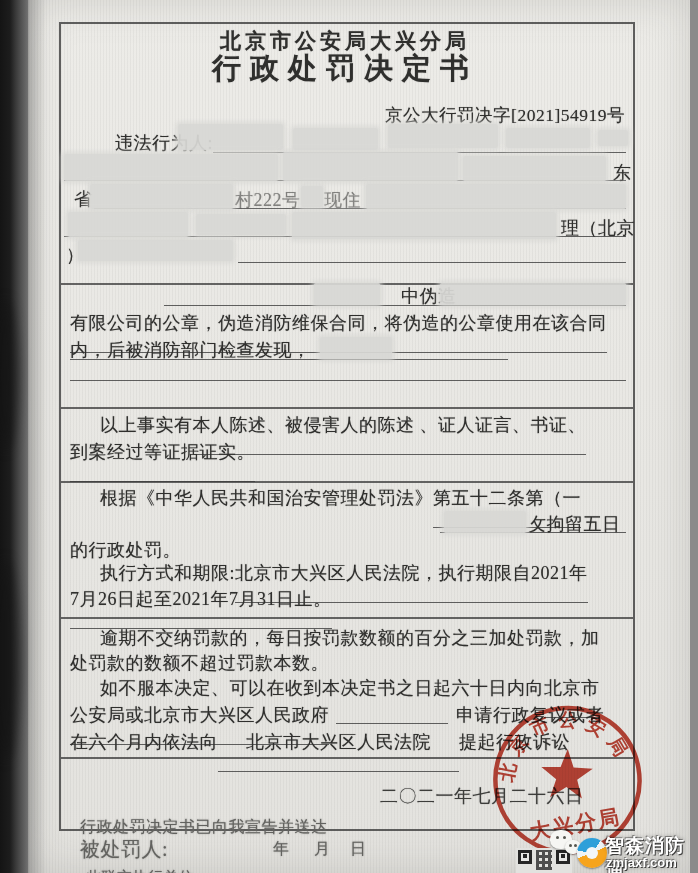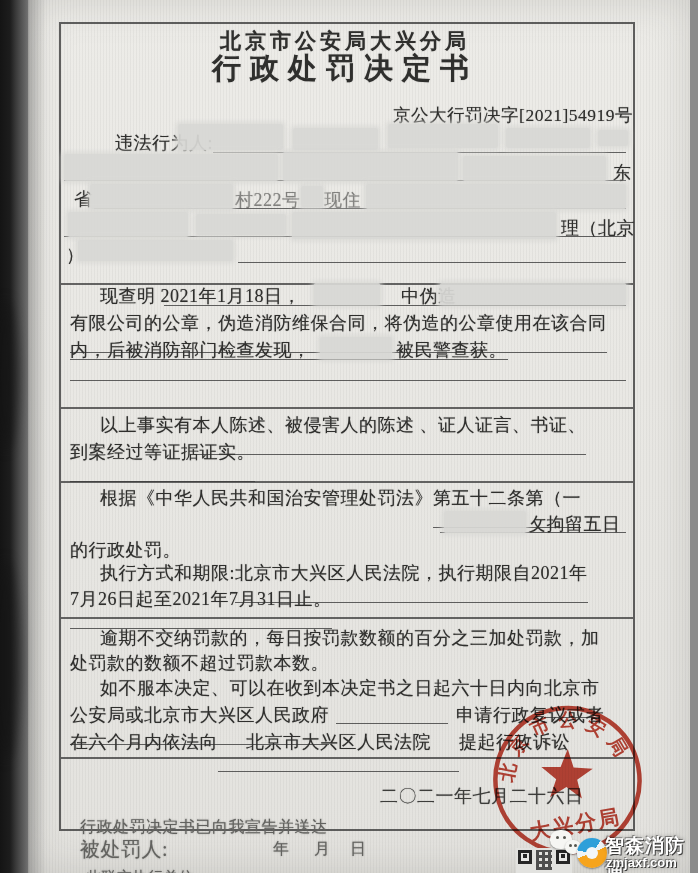--- a/index.html
+++ b/index.html
@@ -14,21 +14,21 @@
   .paper::after{content:"";position:absolute;inset:0;pointer-events:none;
          background:repeating-linear-gradient(90deg,rgba(110,110,108,.07) 0 1px,rgba(255,255,255,0) 1px 3px);}
   .formbox{position:absolute;left:31px;top:22px;width:572px;height:805px;
          border:2px solid rgba(55,55,55,.78);z-index:1;}
   .divider{position:absolute;left:0;width:100%;border-top:2px solid rgba(55,55,55,.75);}
   .ln{position:absolute;white-space:nowrap;font-size:18px;line-height:22px;color:#2f2f2d;
       text-shadow:0 0 1px rgba(70,70,70,.55);letter-spacing:.5px;z-index:2;}
   .big{font-size:21px;font-weight:bold;letter-spacing:4px;}
   .title{font-size:29px;font-weight:bold;letter-spacing:9px;}
   .ctr{left:31px;width:572px;text-align:center;}
-  .rt{left:31px;width:566px;text-align:right;margin-left:8px;}
+  .rt{left:31px;width:566px;text-align:right;}
   .u{border-bottom:1.6px solid rgba(60,60,60,.8);padding-bottom:19px;}
   .uline{position:absolute;border-bottom:1.6px solid rgba(60,60,60,.8);z-index:1;}
   .faded{color:#62625f;text-shadow:0 0 1.5px rgba(110,110,108,.8);margin-top:28px;}
   .frag{opacity:.55;}
   .redact{position:absolute;background:#d8d8d5;opacity:.93;border-radius:2px;z-index:3;
           box-shadow:0 0 5px 2px rgba(216,216,213,.95);}
   .seal{position:absolute;left:455px;top:698px;width:170px;height:170px;z-index:4;
         mix-blend-mode:multiply;opacity:.93;filter:blur(.3px);}
   .wm{position:absolute;z-index:7;}
   .brand{font-family:"Liberation Sans","DejaVu Sans",sans-serif;font-weight:bold;color:#fff;
@@ -92,28 +92,26 @@
     <div class="redact" style="left:435px;top:156px;width:143px;height:25px"></div>
     <div class="redact" style="left:62px;top:184px;width:143px;height:25px"></div>
     <div class="redact" style="left:273px;top:186px;width:22px;height:21px"></div>
     <div class="redact" style="left:338px;top:184px;width:260px;height:25px"></div>
     <div class="redact" style="left:40px;top:212px;width:120px;height:25px"></div>
     <div class="redact" style="left:168px;top:214px;width:90px;height:21px"></div>
     <div class="redact" style="left:264px;top:212px;width:264px;height:27px"></div>
     <div class="redact" style="left:50px;top:240px;width:155px;height:21px"></div>
 
     <div class="uline" style="left:136px;top:285px;width:462px;height:20px"></div>
-    <div class="ln" style="left:72px;top:285px">现查明 2021年1月18日，</div>
     <div class="ln" style="left:373px;top:285px">中伪造</div>
     <div class="redact" style="left:286px;top:283px;width:66px;height:22px"></div>
     <div class="redact" style="left:412px;top:283px;width:186px;height:22px"></div>
     <div class="ln" style="left:42px;top:312px"><span class="u">有限公司的公章，伪造消防维保合同，将伪造的公章使用在该合同</span></div>
     <div class="uline" style="left:42px;top:339px;width:438px;height:20px"></div>
     <div class="ln" style="left:42px;top:339px">内，后被消防部门检查发现，</div>
-    <div class="ln" style="left:368px;top:339px">被民警查获。</div>
     <div class="redact" style="left:292px;top:337px;width:72px;height:22px"></div>
     <div class="uline" style="left:42px;top:360px;width:556px;height:20px"></div>
 
     <div class="ln" style="left:72px;top:414px"><span>以上事实有</span><span class="u">本人陈述、被侵害人的陈述 、证人证言、书证、</span></div>
     <div class="ln" style="left:42px;top:441px"><span class="u">到案经过等证据证实。</span></div>
 
     <div class="ln" style="left:72px;top:487px"><span>根据《中华人民共和国治安管理处罚法》</span><span class="u">第五十二条第（一</span></div>
     <div class="uline" style="left:412px;top:513px;width:186px;height:19px"></div>
     <div class="ln" style="left:500px;top:513px">攵拘留五日</div>
     <div class="redact" style="left:416px;top:511px;width:82px;height:22px"></div>

